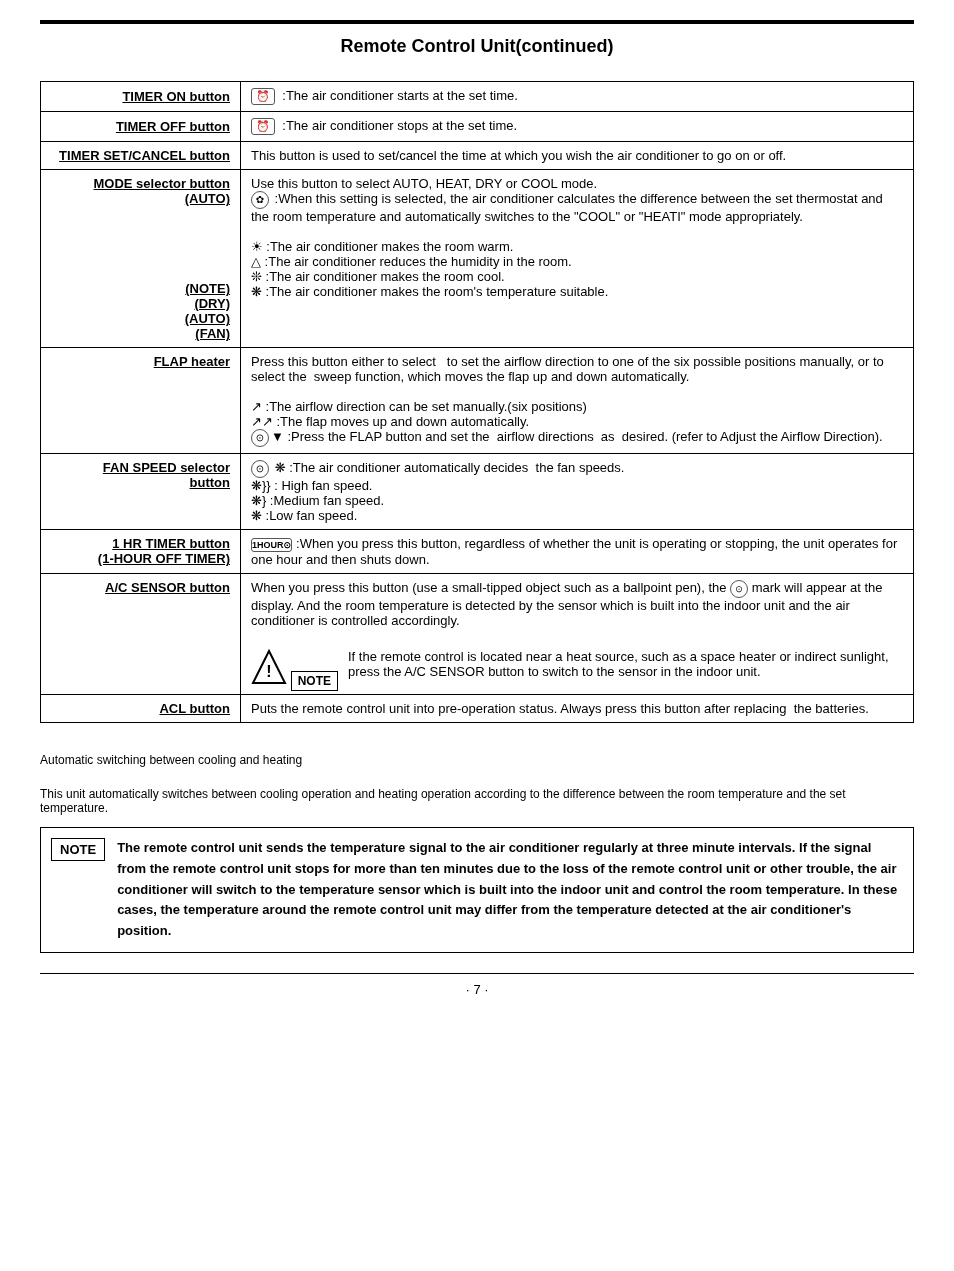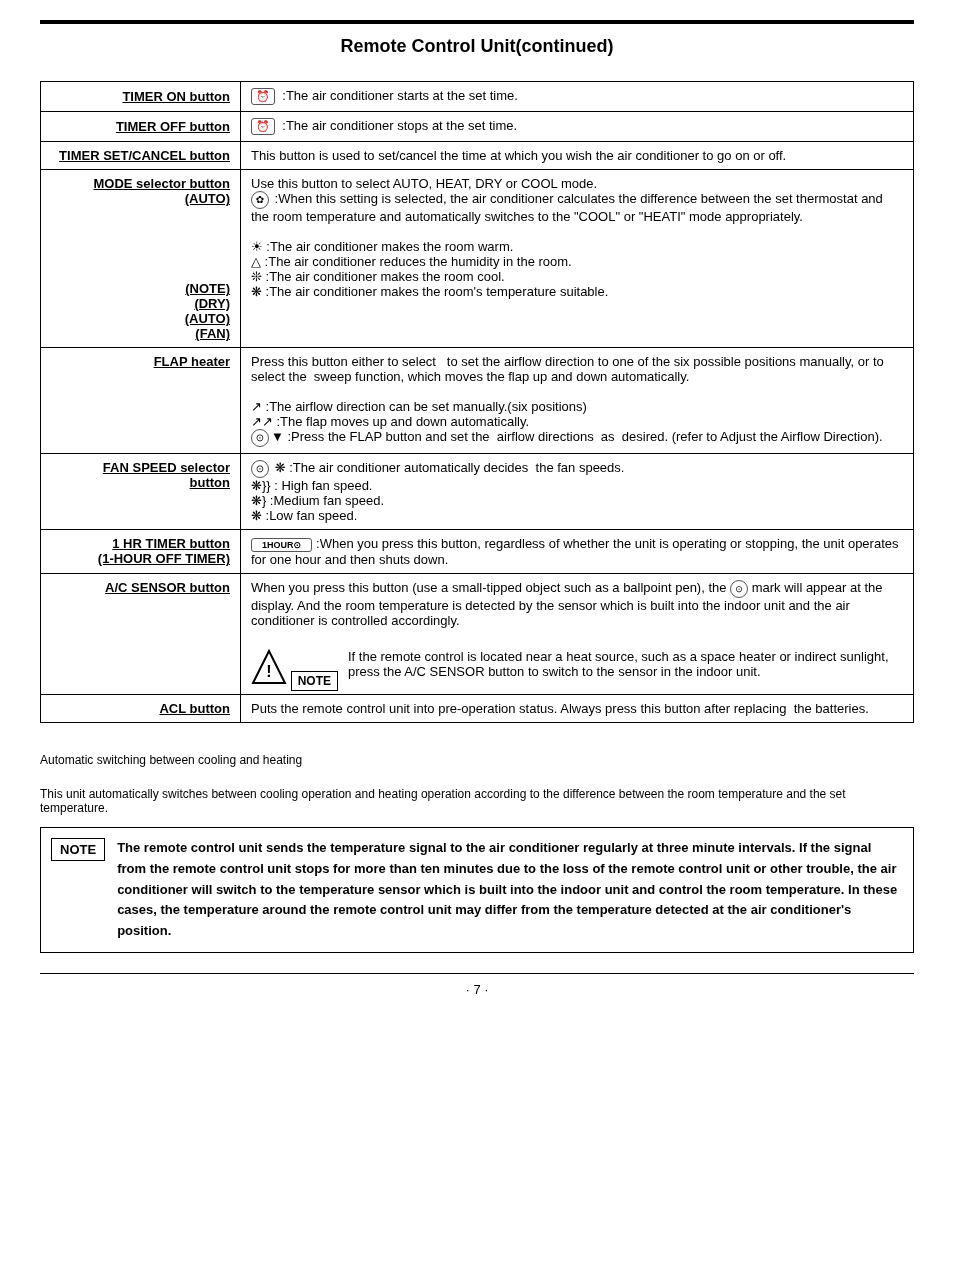--- a/index.html
+++ b/index.html
@@ -106,21 +106,21 @@
       padding-top: 8px;
     }
     .top-line {
       border-top: 2px solid #000;
       margin-bottom: 0;
     }
     .one-hour-icon {
       display: inline-block;
       border: 1px solid #555;
       border-radius: 3px;
-      padding: 1px 10px;
+      padding: 1px 0;
       font-size: 9px;
       margin-right: 4px;
       font-weight: bold;
     }
     .sensor-icon {
       display: inline-block;
       border: 1px solid #555;
       border-radius: 50%;
       width: 18px;
       height: 18px;

